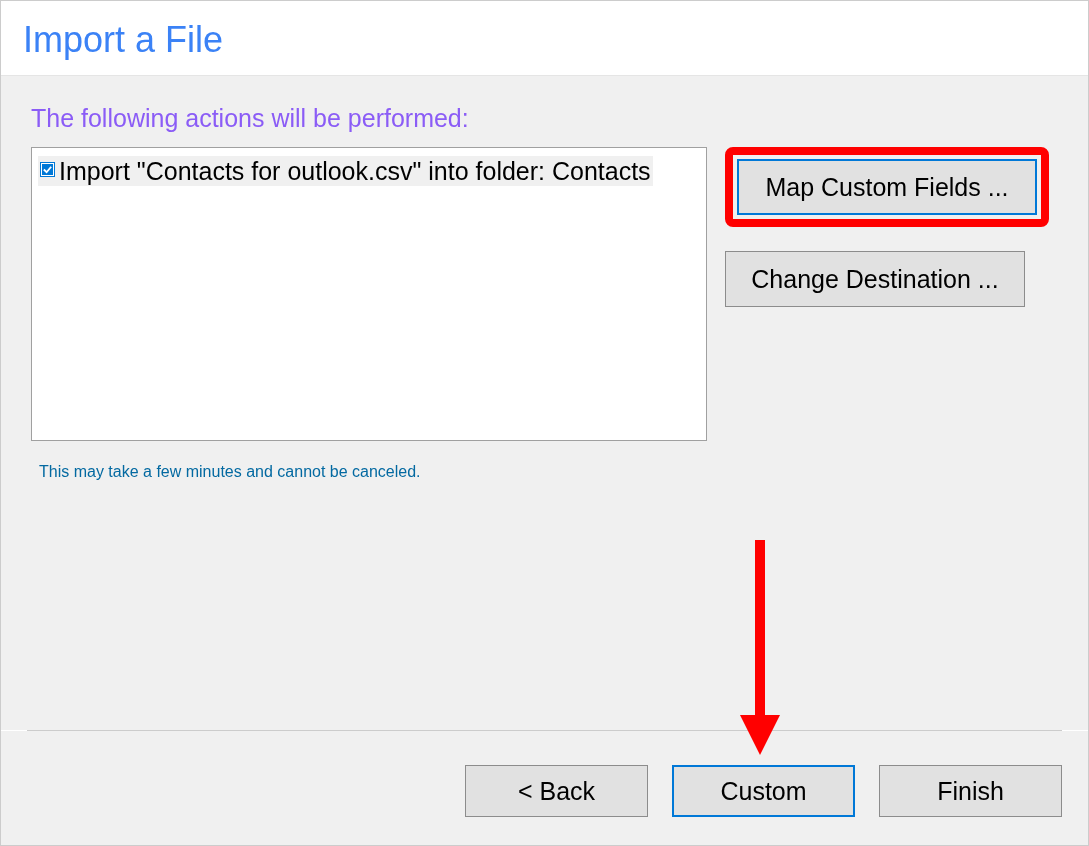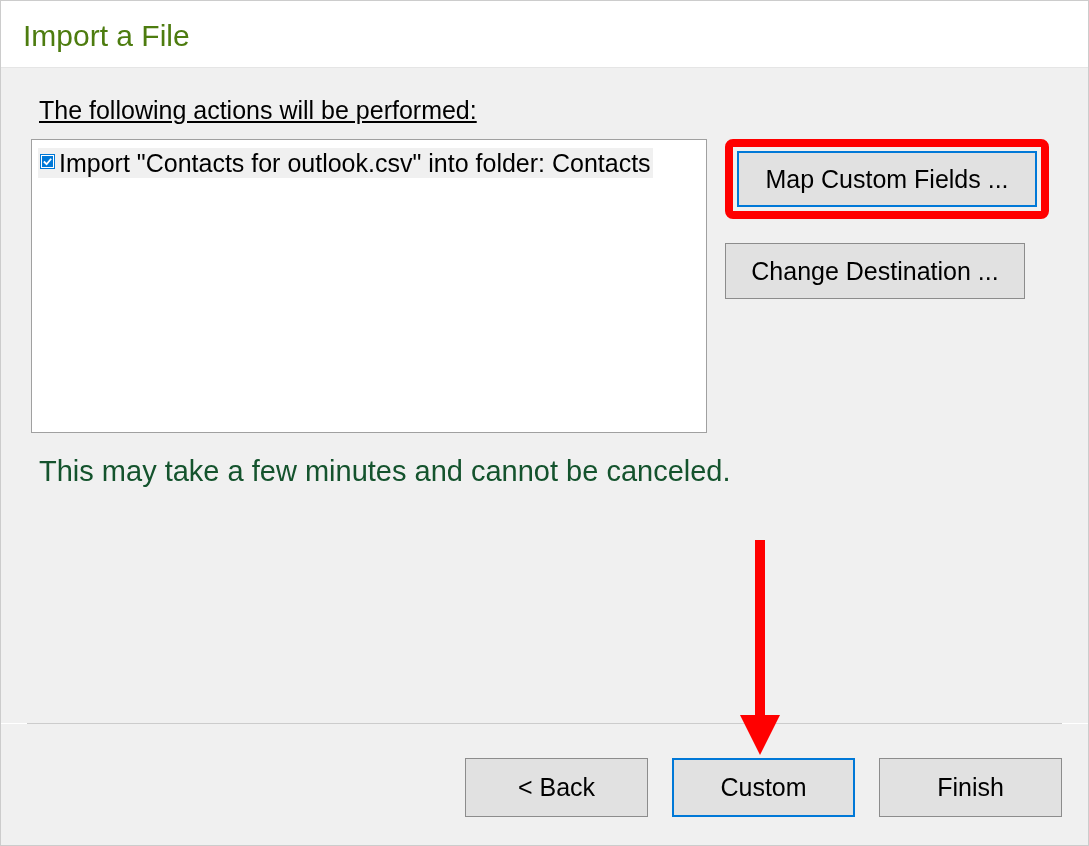--- a/index.html
+++ b/index.html
@@ -22,36 +22,35 @@
       background: #ffffff;
       display: flex;
       flex-direction: column;
     }
     .title-bar {
       padding: 18px 22px 14px 22px;
       background: #ffffff;
       border-bottom: 1px solid #e5e5e5;
     }
     .title-text {
-      font-size: 30px;
-      color: #4d7c0f;
+      font-size: 36px;
+      color: #3b82f6;
       font-weight: 400;
     }
     .content-area {
       flex: 1;
       background: #f0f0f0;
       padding: 28px 30px 0 30px;
       position: relative;
     }
     .prompt-label {
       font-size: 25px;
-      color: #000000;
+      color: #8b5cf6;
       margin-bottom: 14px;
-      margin-left: 8px;
-      text-decoration: underline;
+      margin-left: 0;
     }
     .main-row {
       display: flex;
       gap: 18px;
       align-items: flex-start;
     }
     .list-box {
       width: 676px;
       height: 294px;
       background: #ffffff;
@@ -109,40 +108,40 @@
       cursor: pointer;
       display: flex;
       align-items: center;
       justify-content: center;
     }
     .side-button.focused {
       outline: 2px solid #0078d7;
       outline-offset: -2px;
     }
     .note-text {
-      font-size: 29px;
-      color: #14532d;
+      font-size: 16px;
+      color: #0369a1;
       margin-top: 22px;
       margin-left: 8px;
     }
     .footer-separator {
       border: none;
       border-top: 1px solid #cccccc;
       margin: 0 26px;
     }
     .button-row {
       display: flex;
       justify-content: flex-end;
       gap: 24px;
       padding: 34px 26px 28px 26px;
       background: #f0f0f0;
     }
     .nav-button {
       width: 183px;
-      height: 59px;
+      height: 52px;
       background: #e1e1e1;
       border: 1px solid #8c8c8c;
       font-size: 25px;
       color: #000000;
       font-family: inherit;
       cursor: pointer;
       display: flex;
       align-items: center;
       justify-content: center;
     }

